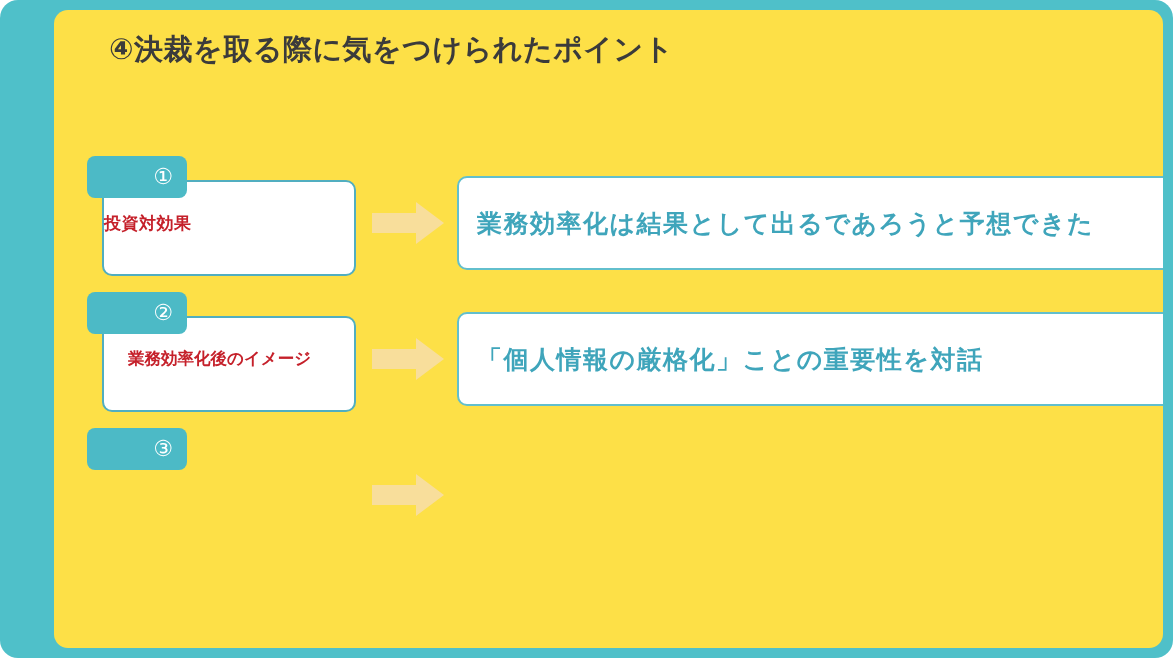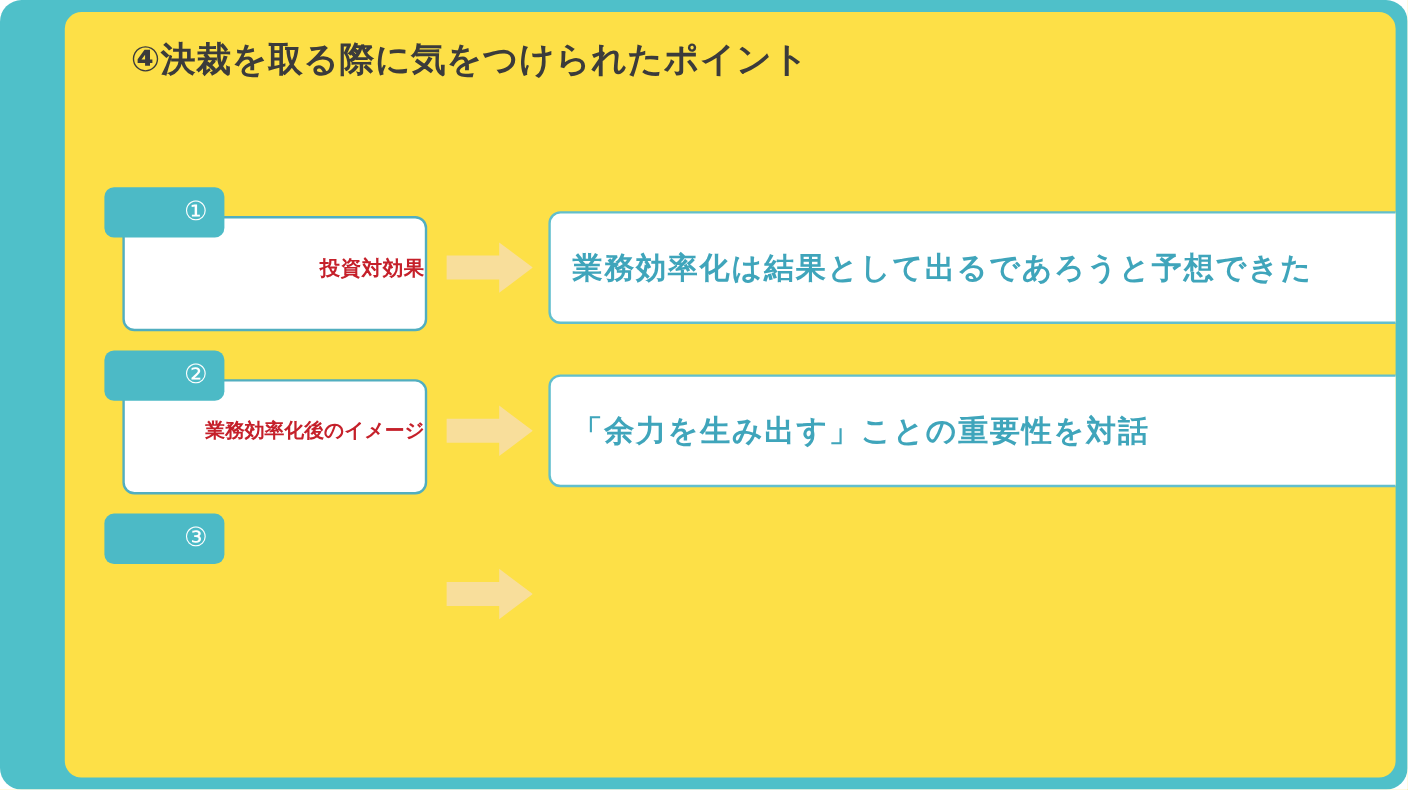--- a/index.html
+++ b/index.html
@@ -63,31 +63,31 @@
     height: 96px;
     box-sizing: border-box;
     border: 2px solid #51aec0;
     border-radius: 10px;
     background: #ffffff;
   }
 
   .left-label {
     position: absolute;
     left: 0;
-    right: 0;
+    right: 12px;
     top: 30px;
-    text-align: right;
+    text-align: left;
     font-size: 17px;
     font-weight: bold;
     color: #c5202a;
     letter-spacing: 0.5px;
     white-space: nowrap;
     font-family: Liberation Mono, monospace;
   }
-  .left-label.tight { font-size: 16.5px; letter-spacing: 0px; }
+  .left-label.tight { font-size: 16.5px; letter-spacing: 0px; padding-left: 24px; }
 
   .tab {
     position: absolute;
     left: 33px;
     top: 8px;
     width: 100px;
     height: 42px;
     background: #4cbac6;
     border-radius: 8px;
     z-index: 3;
@@ -170,21 +170,21 @@
       </div>
       <div class="tab">
         <span class="tab-number">②</span>
       </div>
       <div class="arrow">
         <svg viewBox="0 0 72 46" xmlns="http://www.w3.org/2000/svg">
           <path d="M0 13 L44 13 L44 2 L72 23 L44 44 L44 33 L0 33 Z" fill="#f8de9b"></path>
         </svg>
       </div>
       <div class="right-card">
-        <div class="right-label">「余力を生み出す」ことの重要性を対話</div>
+        <div class="right-label">「個人情報の厳格化」ことの重要性を対話</div>
       </div>
     </div>
 
     <div class="row row-3">
       <div class="tab">
         <span class="tab-number">③</span>
       </div>
       <div class="arrow">
         <svg viewBox="0 0 72 46" xmlns="http://www.w3.org/2000/svg">
           <path d="M0 13 L44 13 L44 2 L72 23 L44 44 L44 33 L0 33 Z" fill="#f8de9b"></path>

